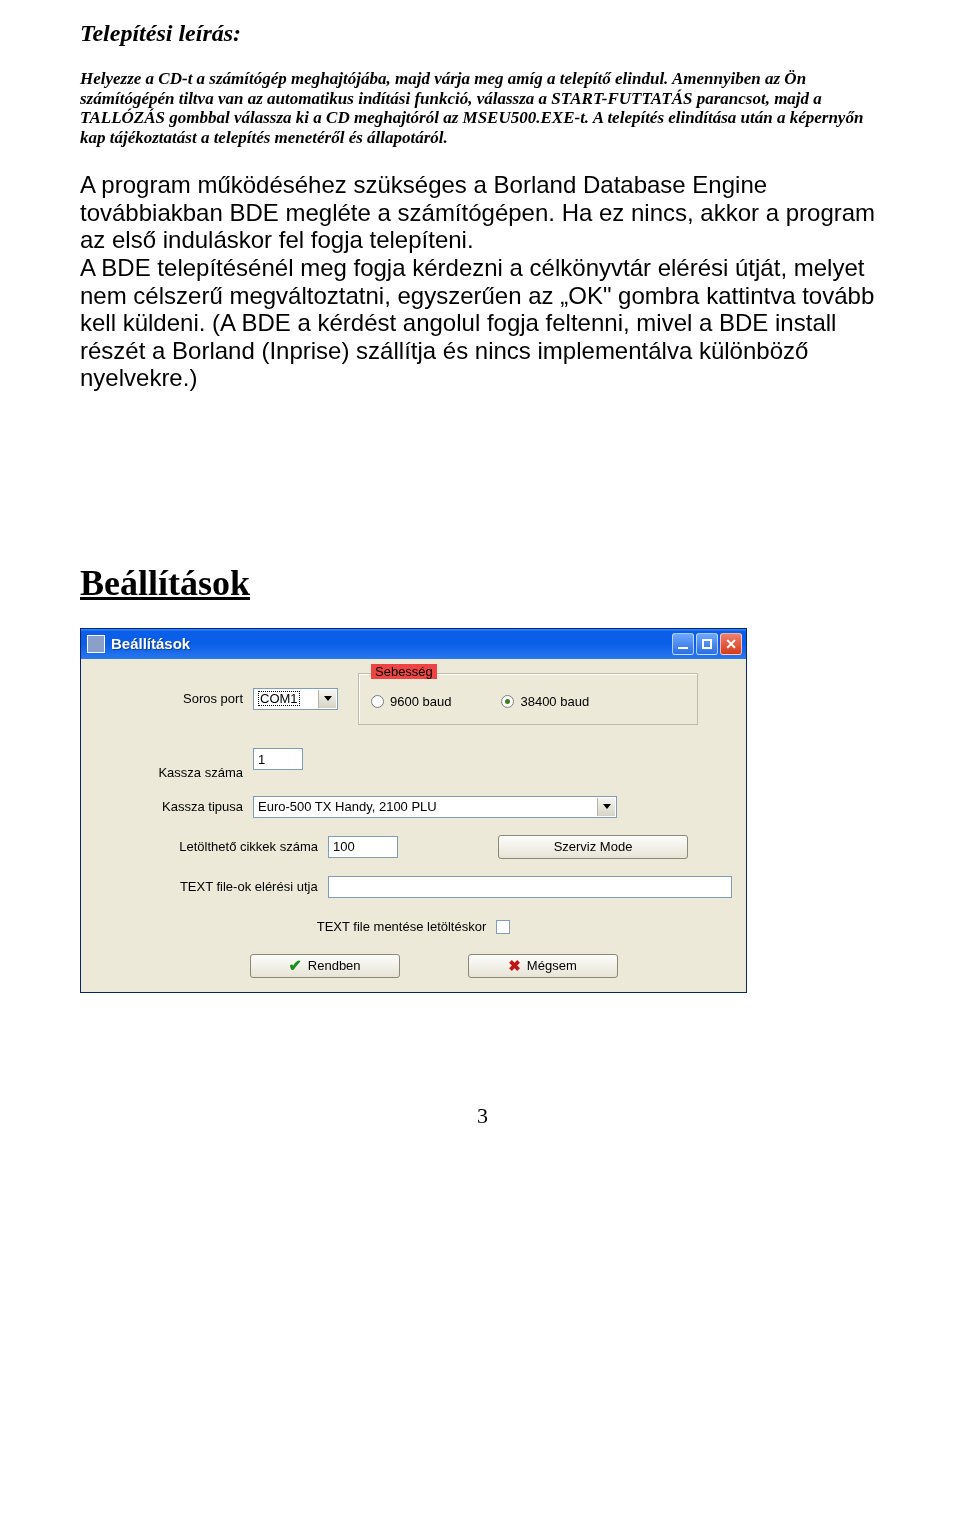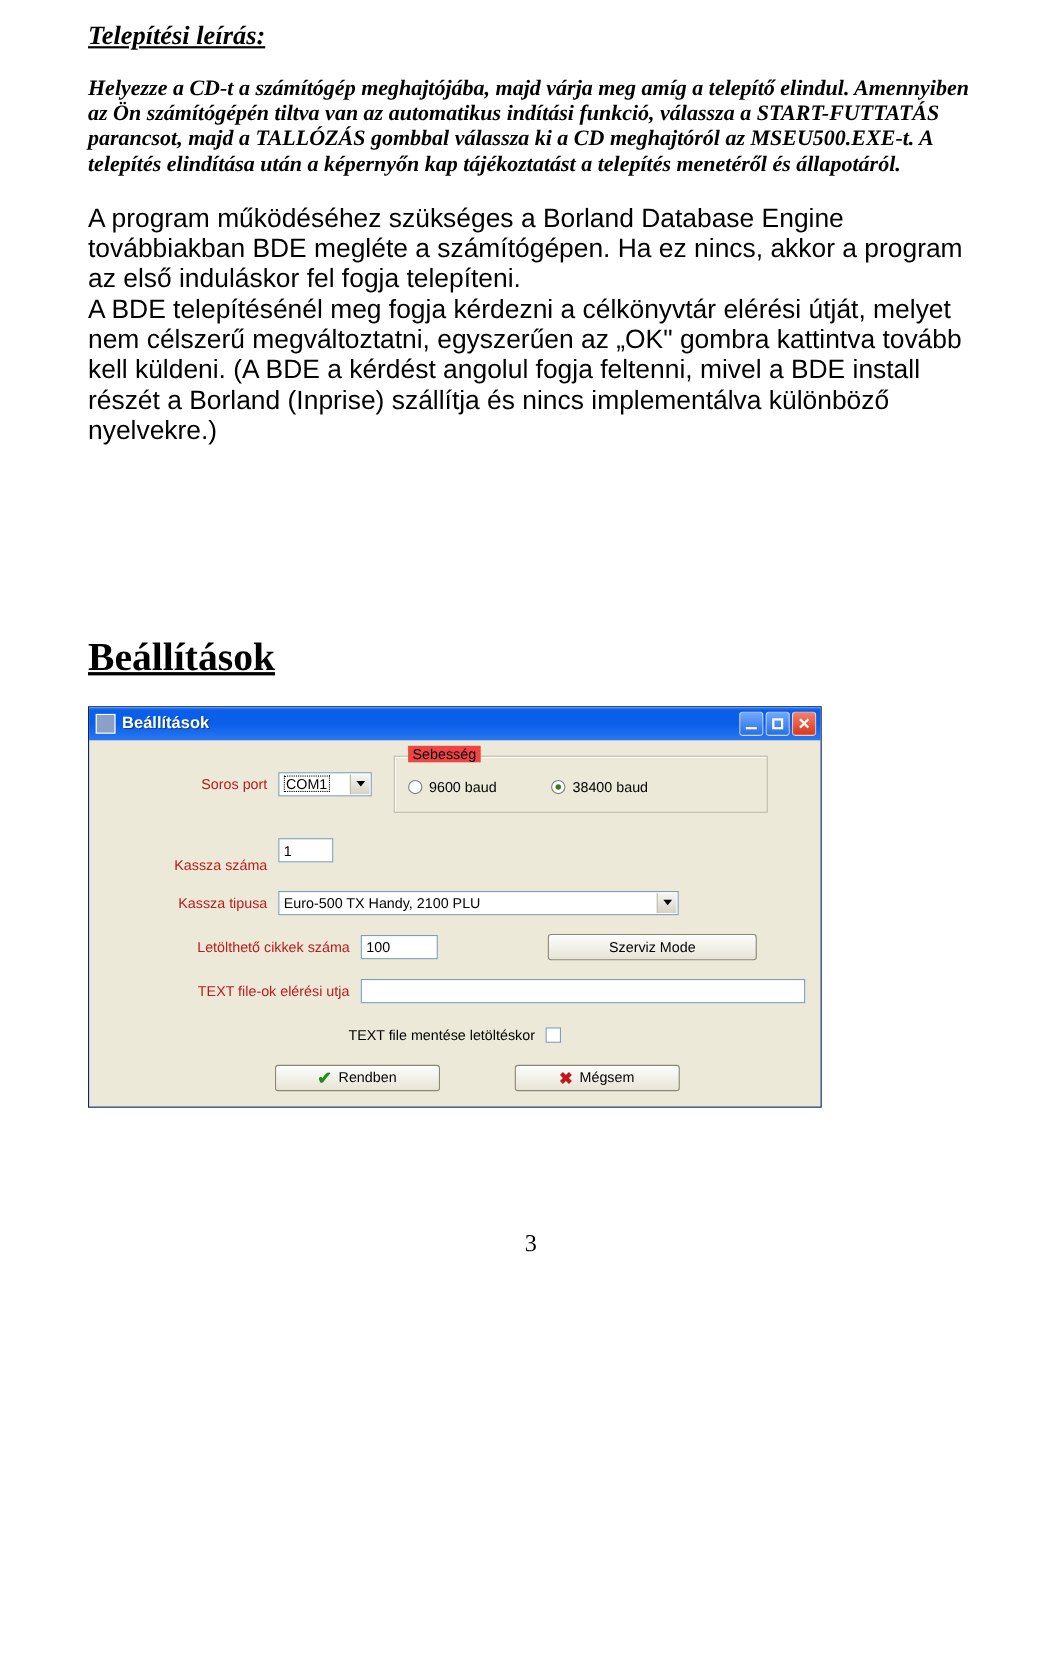--- a/index.html
+++ b/index.html
@@ -12,25 +12,24 @@
   }
   .page {
     padding: 20px 75px 40px 80px;
   }
   .h-title {
     font-family: "Times New Roman", Times, serif;
     font-size: 24px;
     font-weight: bold;
     font-style: italic;
     margin: 0 0 22px 0;
-    text-decoration: underline;
   }
   .p-italic {
     font-family: "Times New Roman", Times, serif;
-    font-size: 20px;
+    font-size: 17px;
     font-weight: bold;
     font-style: italic;
     margin: 0 0 24px 0;
     line-height: 1.15;
   }
   .p-body {
     font-family: Liberation Sans, sans-serif;
     font-size: 24px;
     margin: 0 0 0 0;
     line-height: 1.15;
@@ -101,21 +100,21 @@
   }
   .row {
     display: flex;
     align-items: center;
     margin-bottom: 14px;
     min-height: 26px;
   }
   .row .lbl {
     text-align: right;
     padding-right: 10px;
-    color: #b91c1c;
+    color: #000000;
   }
   .w-soros .lbl { width: 148px; }
   .w-kszam .lbl { width: 148px; margin-top: 26px; }
   .w-ktip  .lbl { width: 148px; }
   .w-let   .lbl { width: 223px; }
   .w-text  .lbl { width: 223px; }
   .input, .combo, .textval {
     background: #fff;
     border: 1px solid #7f9db9;
     height: 22px;

